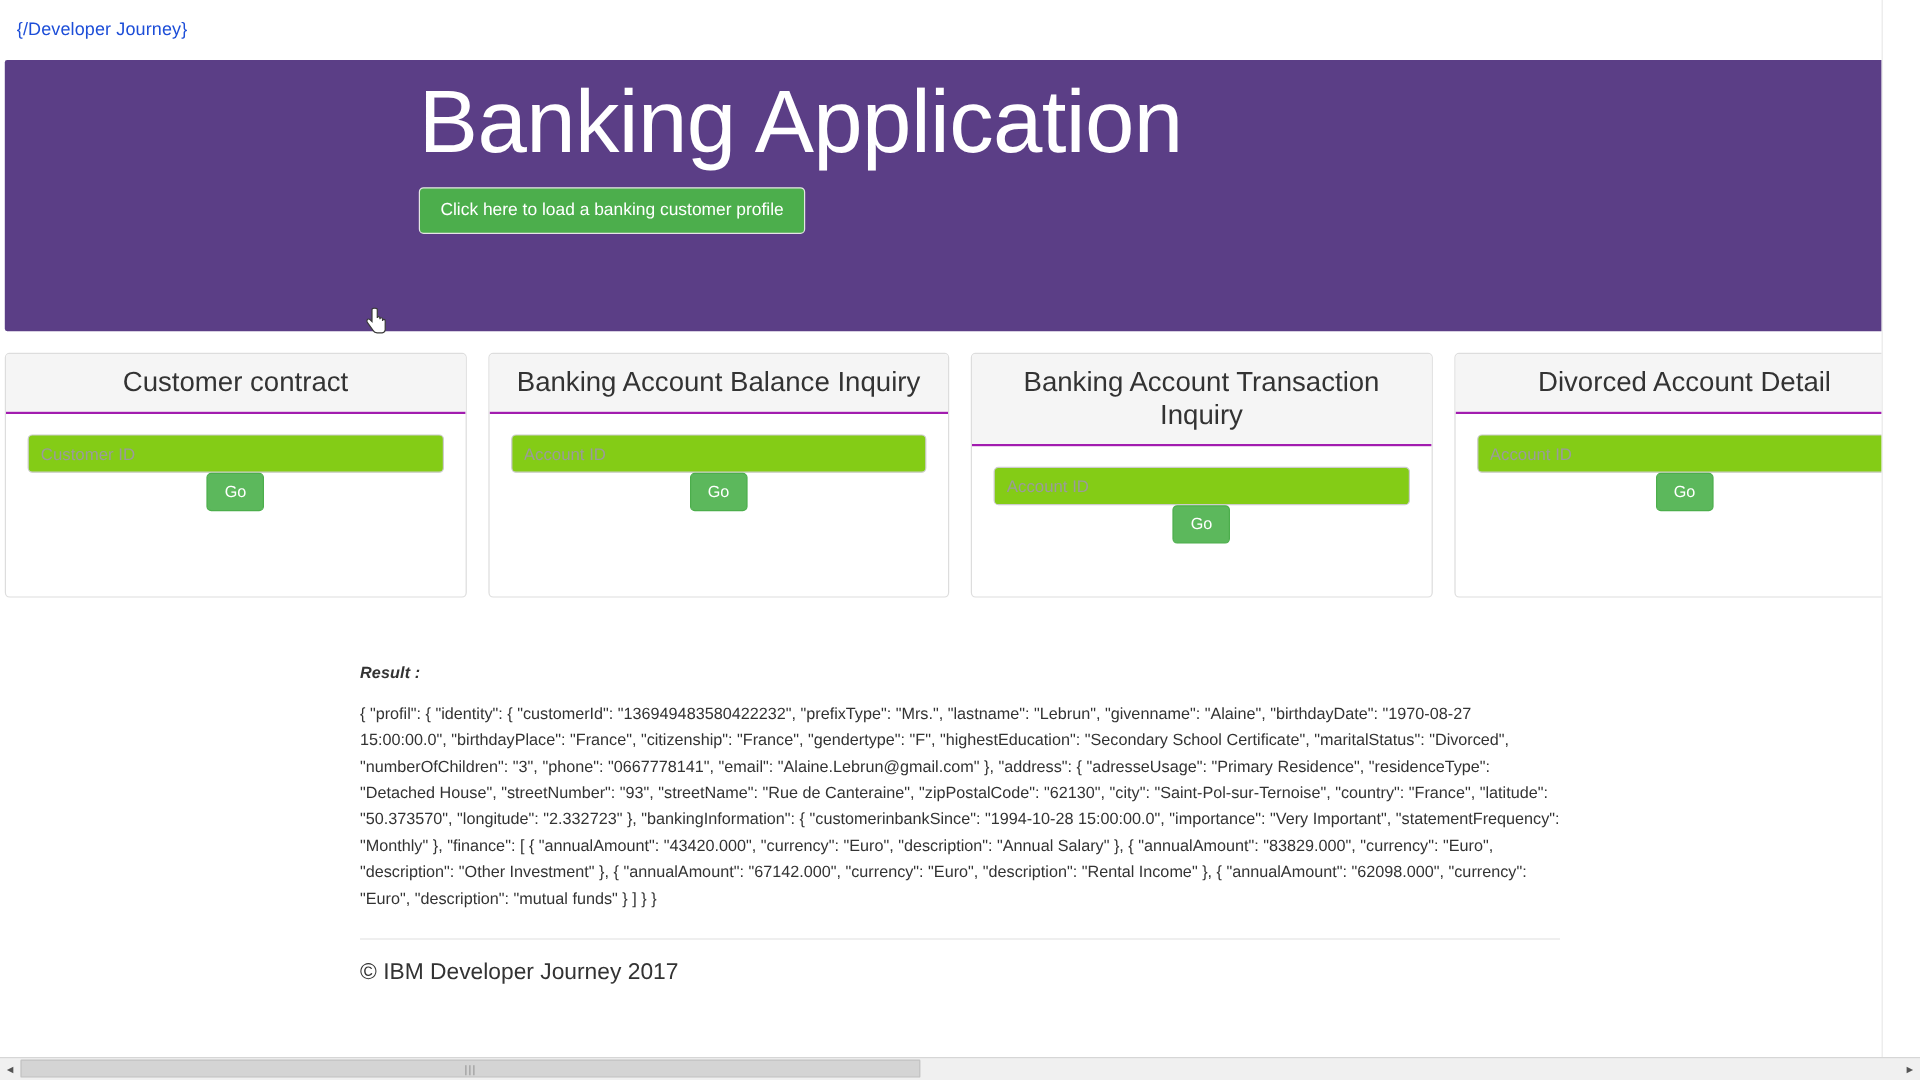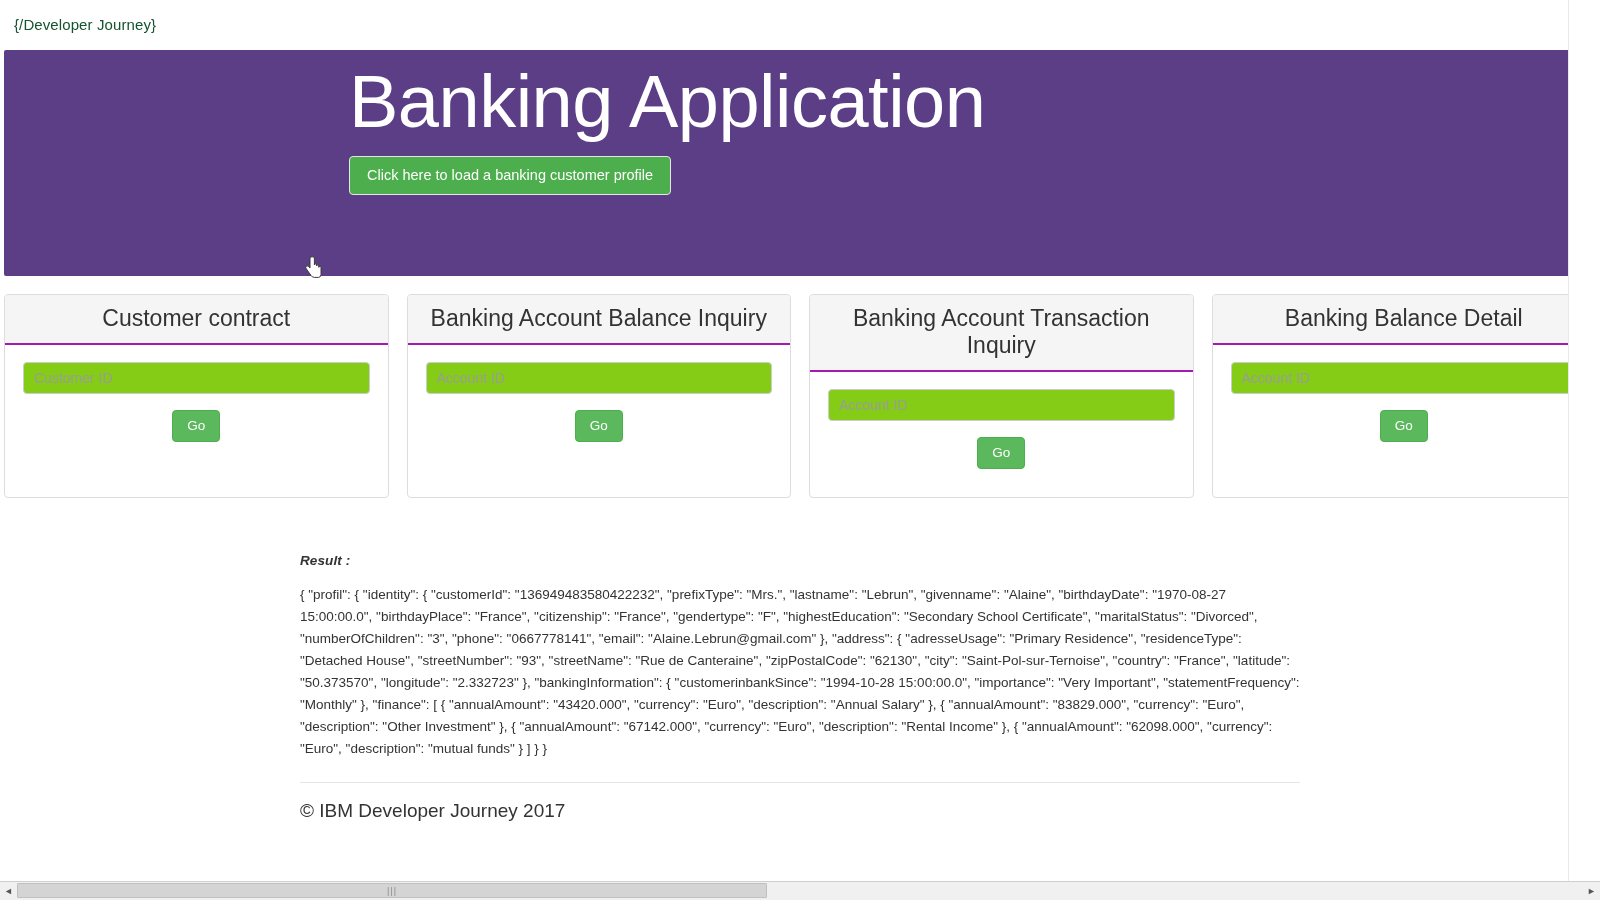--- a/index.html
+++ b/index.html
@@ -24,21 +24,21 @@
   .brandbar {
     height: 50px;
     background: #ffffff;
     display: flex;
     align-items: center;
     padding-left: 14px;
     border-bottom: 1px solid #ffffff;
   }
   .brandbar-text {
     font-size: 15px;
-    color: #14532d;
+    color: #1d4ed8;
     letter-spacing: .1px;
   }
 
   
   .jumbotron {
     background: #5b3e86;
     height: 226px;
     margin: 0 4px;
     position: relative;
     border-radius: 2px;
@@ -122,21 +122,20 @@
     padding: 5px 10px;
     font-size: 14px;
     color: #555;
     background: #84cc16;
     border: 1px solid #cccccc;
     border-radius: 4px;
     font-family: "Liberation Sans", sans-serif;
   }
   .form-input::placeholder { color: #9b9b9b; opacity: 1; }
   .go-btn {
-    margin-top: 16px;
     background: #5cb85c;
     border: 1px solid #4cae4c;
     color: #ffffff;
     font-size: 13.5px;
     padding: 7px 14px;
     border-radius: 4px;
     cursor: pointer;
     font-family: "Liberation Sans", sans-serif;
     line-height: 1.2;
   }
@@ -265,21 +264,21 @@
         <h3 class="panel-title">Banking Account Transaction Inquiry</h3>
       </div>
       <div class="panel-body">
         <input class="form-input" type="text" placeholder="Account ID" style="">
         <button class="go-btn">Go</button>
       </div>
     </div>
 
     <div class="panel">
       <div class="panel-heading">
-        <h3 class="panel-title">Banking Balance Detail</h3>
+        <h3 class="panel-title">Divorced Account Detail</h3>
       </div>
       <div class="panel-body">
         <input class="form-input" type="text" placeholder="Account ID" style="">
         <button class="go-btn">Go</button>
       </div>
     </div>
 
   </div>
 
   <div class="result-wrap">

